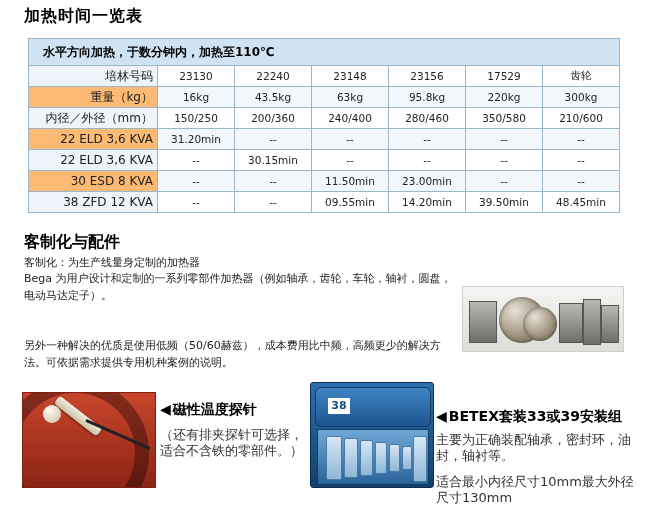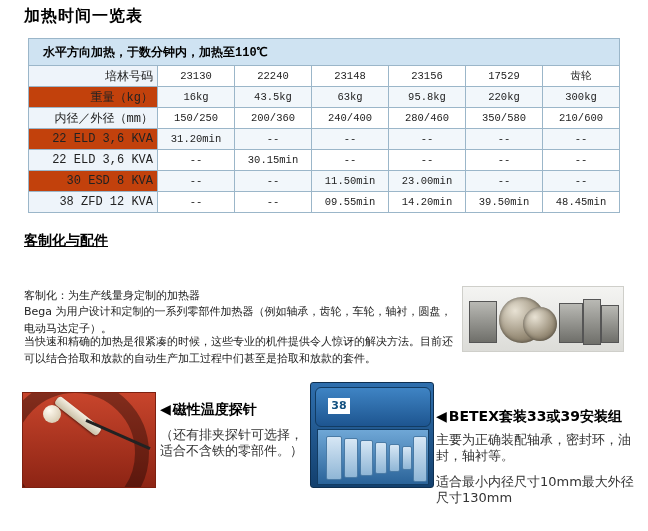--- a/index.html
+++ b/index.html
@@ -25,49 +25,48 @@
     border-collapse:collapse;width:592px;
     font-size:10.5px;
   }
   table.heat td{
     border:1px solid #9bb6c9;
     height:20px;
     padding:0 4px;
     text-align:center;
     color:#222;
     background:#ffffff;
-    font-family:Liberation Mono, monospace;
   }
   table.heat tr.band td{
     background:#cfe3f2;
     font-weight:bold;
     font-size:12px;
     text-align:left;
     padding-left:14px;
     height:26px;
     color:#000;
   }
   table.heat td.rowhead{
     text-align:right;
     padding-left:8px;
     background:#eef4fa;
     width:116px;
     font-size:12px;
   }
   table.heat tr.alt td{background:#f2f7fb;}
-  table.heat tr.alt td.rowhead{background:#c2410c;}
+  table.heat tr.alt td.rowhead{background:#fdba74;}
 
   
   .h2{
     position:absolute;left:24px;top:232px;
-    font-size:14px;font-weight:bold;color:#000;text-decoration:underline;
+    font-size:16px;font-weight:bold;color:#000;
   }
   .para{
     position:absolute;left:24px;width:430px;
-    font-size:11px;line-height:17px;color:#222;margin-top:33px;
+    font-size:11px;line-height:17px;color:#222;
   }
   .p1{top:254px;}
   .p2{top:270px;}
   .p3{top:300px;width:430px;}
   .p4{top:337px;width:430px;}
 
   
   .photo-strip{
     position:absolute;left:462px;top:286px;width:160px;height:64px;
     background:linear-gradient(#f4f4f2,#dcdcd8);
@@ -215,21 +214,21 @@
             <td>39.50min</td>
             <td>48.45min</td>
           </tr>
         </tbody>
     </table>
   </div>
 
   <div class="h2">客制化与配件</div>
   <div class="para p1">客制化：为生产线量身定制的加热器</div>
   <div class="para p2">Bega 为用户设计和定制的一系列零部件加热器（例如轴承，齿轮，车轮，轴衬，圆盘，电动马达定子）。</div>
-  <div class="para p3">当快速和精确的加热是很紧凑的时候，这些专业的机件提供令人惊讶的解决方法。目前还可以结合拾取和放款的自动生产加工过程中们甚至是拾取和放款的套件。</div>
+  <div class="para p4">另外一种解决的优质是使用低频（50/60赫兹），成本费用比中频，高频更少的解决方法。可依据需求提供专用机种案例的说明。</div>
 
   <div class="photo-strip">
     <div class="blk" style="left:6px;top:14px;width:26px;height:40px;"></div>
     <div class="coil" style="left:36px;top:10px;width:46px;height:46px;"></div>
     <div class="coil" style="left:60px;top:20px;width:34px;height:34px;"></div>
     <div class="blk" style="left:96px;top:16px;width:22px;height:38px;"></div>
     <div class="blk" style="left:120px;top:12px;width:16px;height:44px;"></div>
     <div class="blk" style="left:138px;top:18px;width:16px;height:36px;"></div>
   </div>
 

